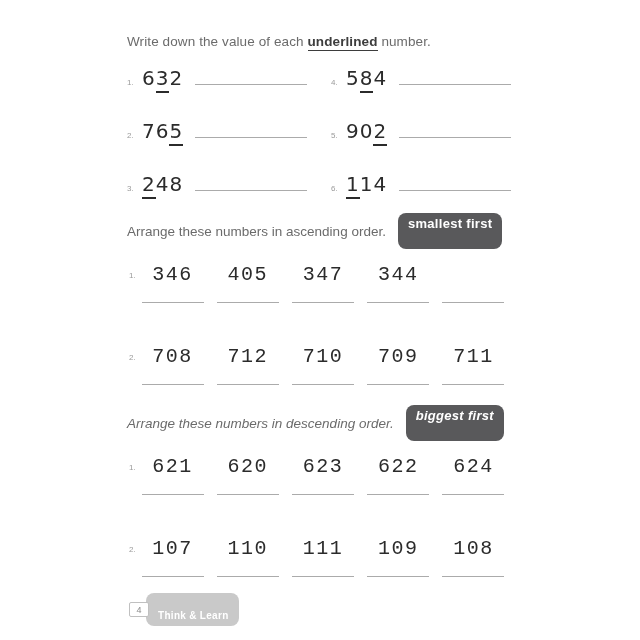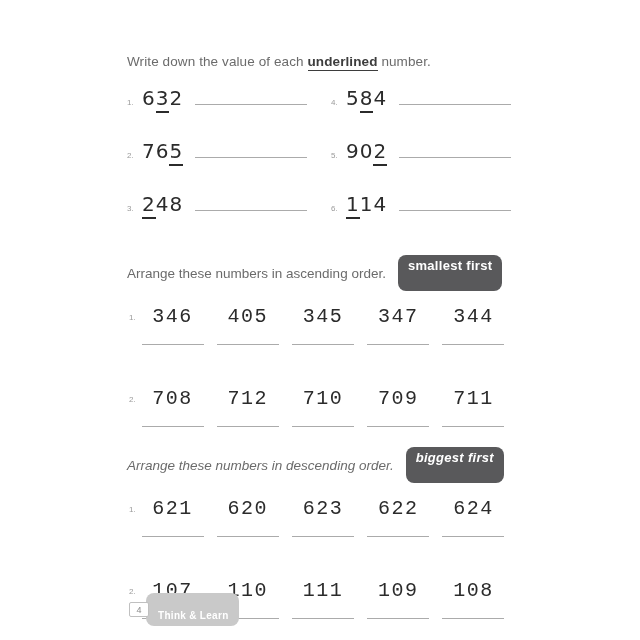--- a/index.html
+++ b/index.html
@@ -5,21 +5,21 @@
   html,body { margin:0; padding:0; }
   body {
     width:640px; height:640px; position:relative;
     background:#ffffff; overflow:hidden;
     font-family:"Liberation Sans", sans-serif;
     color:var(--text_dark,#2b2b2b);
   }
   .sheet { position:absolute; left:127px; top:0; width:384px; }
 
   .instruction {
-    margin-top:54px; font-size:13.5px; line-height:16px;
+    margin-top:34px; font-size:13.5px; line-height:16px;
     color:var(--text_gray,#6b6b6b); letter-spacing:0.1px;
   }
   .instruction .u-bold {
     font-weight:bold; color:#3d3d3d;
     border-bottom:1.5px solid #3d3d3d; padding-bottom:1px;
   }
 
   
   .fill-grid {
     display:grid; grid-template-columns:1fr 1fr;
@@ -36,21 +36,21 @@
     color:var(--text_dark,#2b2b2b); white-space:nowrap;text-align:center;
   }
   .num .u { border-bottom:2px solid var(--text_dark,#2b2b2b); padding-bottom:1px; }
   .write-line {
     flex:1; margin-left:12px; align-self:baseline;
     border-bottom:1px solid var(--line_gray,#ababab); height:1px;
   }
 
   
   .section-header { display:flex; align-items:center; }
-  .sh-2 { margin-top:39px; }
+  .sh-2 { margin-top:17px; }
   .sh-3 { margin-top:20px;font-style:italic; }
   .section-header .instruction-inline {
     font-size:13.5px; color:var(--text_gray,#6b6b6b);
   }
   .pill {
     margin-left:12px; flex:none;
     background:var(--badge_bg,#59595b); color:var(--badge_text,#ffffff);
     font-weight:bold; font-size:13px; line-height:16px;
     padding:3px 10px 17px; border-radius:8px; letter-spacing:0.3px;
   }
@@ -137,21 +137,20 @@
   <div class="section-header sh-2">
     <span class="instruction-inline">Arrange these numbers in ascending order.</span>
     <span class="pill">smallest first</span>
   </div>
 
   <div class="ord-row first">
     <span class="row-label">1.</span>
     <div class="ord-nums">
       <span class="ord-num">346</span>
       <span class="ord-num">405</span>
-      <span class="ord-num">345</span>
       <span class="ord-num">347</span>
       <span class="ord-num">344</span>
     </div>
     <div class="ord-lines">
       <span class="ans-line"></span>
       <span class="ans-line"></span>
       <span class="ans-line"></span>
       <span class="ans-line"></span>
       <span class="ans-line"></span>
     </div>

